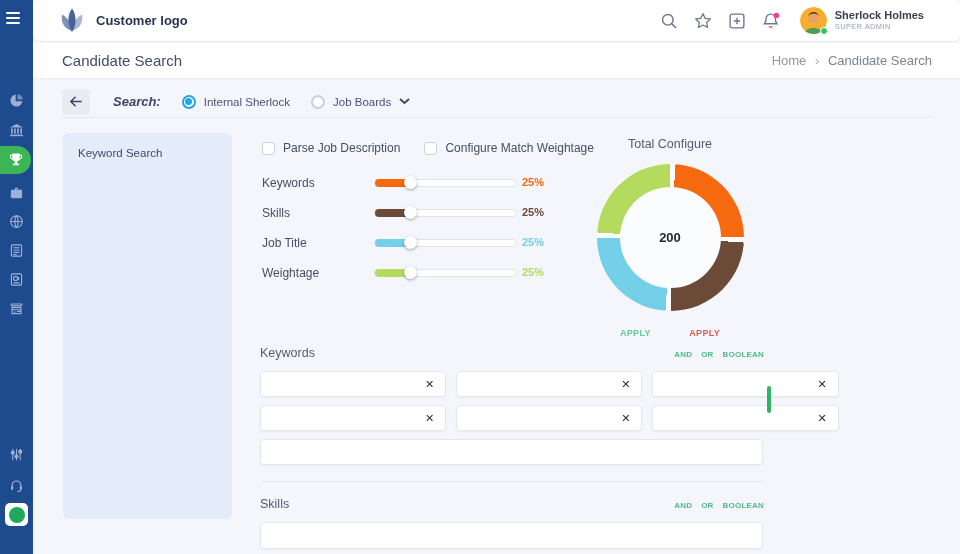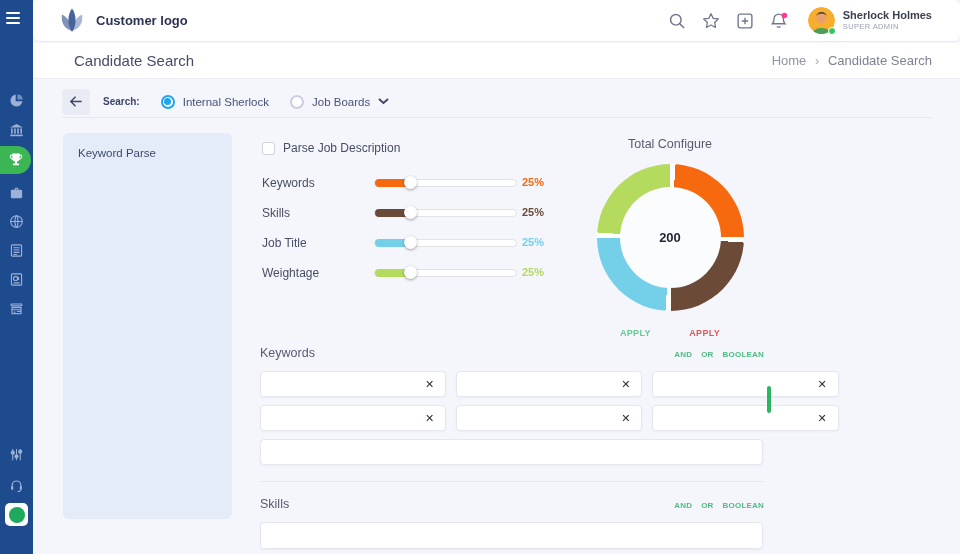--- a/index.html
+++ b/index.html
@@ -17,39 +17,39 @@
   .nav-ico { position:absolute; left:0; width:33px; height:18px; display:flex; align-items:center; justify-content:center; color:#9db1d8; cursor:pointer; }
   .nav-ico svg { width:15px; height:15px; }
   .active-pill { position:absolute; left:0; top:146px; width:31px; height:28px; background:#3cb554; border-radius:0 14px 14px 0; display:flex; align-items:center; justify-content:center; color:#fff; cursor:pointer; }
   .active-pill svg { width:16px; height:16px; }
   .chat-box { position:absolute; left:5px; top:503px; width:23px; height:23px; background:#fff; border-radius:5px; display:flex; align-items:center; justify-content:center; cursor:pointer; }
   .chat-box .dot { width:16px; height:16px; border-radius:50%; background:#1fa95c; }
   
   .topbar { position:absolute; left:33px; top:0; width:927px; height:42px; background:#fff; border-bottom:1px solid #e9ebf3; display:flex; align-items:center;border-radius:7px; }
   .logo-mark { margin-left:24px; width:30px; height:27px; }
   .logo-text { margin-left:9px; font-size:13px; font-weight:bold; color:#2c3352; }
-  .tb-right { margin-left:auto; margin-right:28px; display:flex; align-items:center; }
+  .tb-right { margin-left:auto; margin-right:36px; display:flex; align-items:center; }
   .tb-ico { width:18px; height:18px; color:#71768f; margin-left:16px; cursor:pointer; position:relative; }
   .tb-ico svg { width:18px; height:18px; }
   .avatar-wrap { position:relative; width:27px; height:27px; margin-left:20px; cursor:pointer; }
   .avatar { width:27px; height:27px; border-radius:50%; overflow:hidden; display:block; }
   .status-dot { position:absolute; right:-1px; bottom:-1px; width:8px; height:8px; border-radius:50%; background:#35c45e; border:1.5px solid #fff; }
   .user-text { margin-left:8px; line-height:1.1; cursor:pointer; }
   .user-name { font-size:11px; font-weight:bold; color:#3b3f52; }
   .user-role { font-size:7.5px; color:#9ba1b2; letter-spacing:.4px; margin-top:2px; }
   
-  .titlebar { position:absolute; left:33px; top:43px; width:927px; height:36px; background:#fff; border-bottom:1px solid #ececf2; display:flex; align-items:center;padding-left:12px; }
+  .titlebar { position:absolute; left:33px; top:43px; width:927px; height:36px; background:#fff; border-bottom:1px solid #ececf2; display:flex; align-items:center; }
   .page-title { margin-left:29px; font-size:15px; color:#464c66; }
   .breadcrumb { margin-left:auto; margin-right:28px; font-size:13px; color:#8f94a6; }
   .breadcrumb .sep { margin:0 5px; color:#a6abbb; }
   .breadcrumb .cur { color:#7d8294; }
   
   .searchrow { position:absolute; left:62px; top:86px; width:870px; height:32px; display:flex; align-items:center; border-bottom:1px solid #e4e7ef; }
   .back-btn { width:28px; height:26px; background:#e9ecf4; border:0; border-radius:4px; display:flex; align-items:center; justify-content:center; cursor:pointer; color:#3d4468; }
-  .search-lbl { margin-left:13px; font-size:10px; font-weight:bold; color:#3d4468; }
+  .search-lbl { margin-left:23px; font-size:13px; font-weight:bold; color:#3d4468;font-style:italic; }
   .radio-opt { display:flex; align-items:center; margin-left:21px; cursor:pointer; }
   .radio { width:14px; height:14px; border-radius:50%; border:2px solid #c7d0e1; background:#fff; position:relative; }
   .radio.sel { border-color:#1ea5ee; }
   .radio.sel::after { content:""; position:absolute; left:1.5px; top:1.5px; width:7px; height:7px; border-radius:50%; background:#1ea5ee; }
   .radio-lbl { margin-left:8px; font-size:11.5px; color:#49527a; }
   .chev { margin-left:8px; color:#3d4468; }
   
   .left-panel { position:absolute; left:63px; top:133px; width:169px; height:386px; background:#e4ecfa; border-radius:6px; }
   .lp-item { position:absolute; left:15px; top:14px; font-size:11.5px; color:#3f4a6e; cursor:pointer; }
   .lp-card { position:absolute; left:7px; right:7px; top:32px; height:25px; background:#fff; border-radius:4px; line-height:25px; padding-left:8px; font-size:11.5px; color:#3f4a6e; box-shadow:0 1px 2px rgba(40,50,80,.08); cursor:pointer; }
@@ -242,29 +242,33 @@
   <span class="radio-opt">
     <span class="radio"></span>
     <span class="radio-lbl">Job Boards</span>
     <svg class="chev" width="11" height="7" viewBox="0 0 11 7" fill="none" stroke="currentColor" stroke-width="1.8">
         <path d="M1 1l4.5 4L10 1"></path>
       </svg>
   </span>
 </div>
 
 <div class="left-panel">
-  <div class="lp-item">Keyword Parse</div>
+  <div class="lp-item">Keyword Search</div>
 </div>
 
 <div class="main">
 
   <div class="cbrow">
     <span class="cb-group">
       <span class="checkbox"></span>
       <span class="cb-lbl">Parse Job Description</span>
+    </span>
+    <span class="cb-group">
+      <span class="checkbox"></span>
+      <span class="cb-lbl">Configure Match Weightage</span>
     </span>
   </div>
 
   <div class="srow" style="top:97px">
     <span class="slbl">Keywords</span>
     <span class="strack">
         <span class="sfill" style="width: 25%; background: rgb(247, 105, 14);"></span>
         <span class="sthumb" style="left: calc(25% - 6px);"></span>
       </span>
     <span class="pct" style="color: rgb(247, 105, 14);">25%</span>

